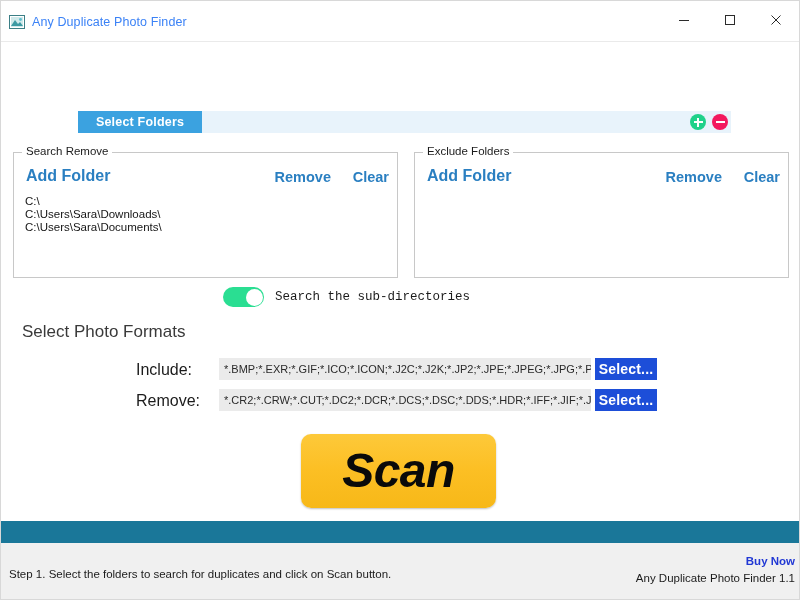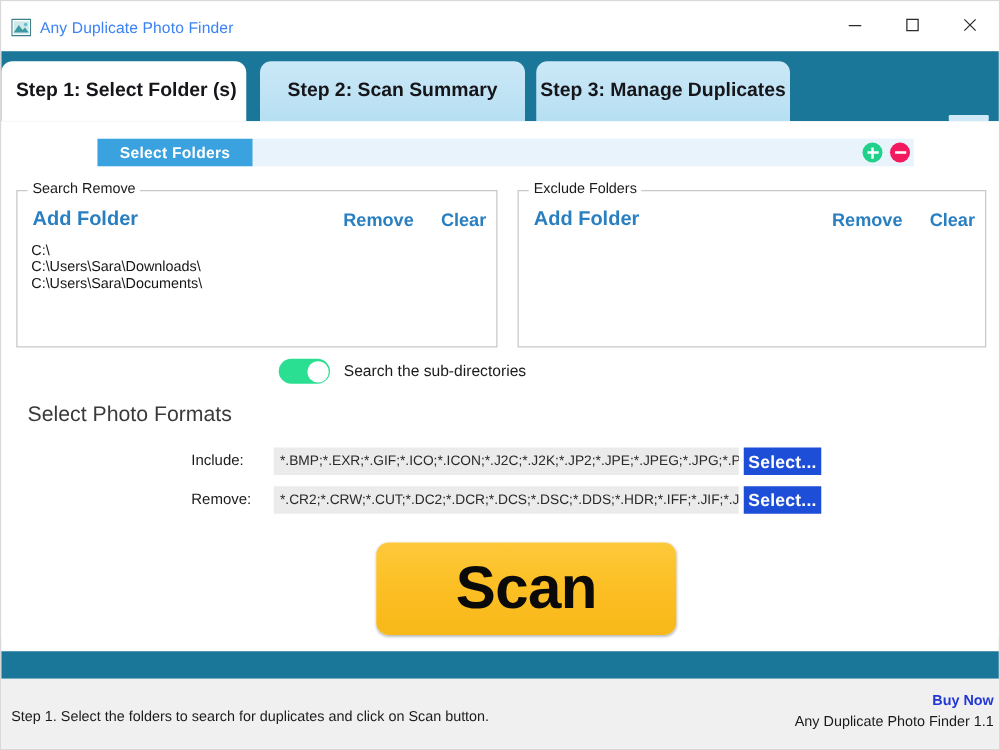--- a/index.html
+++ b/index.html
@@ -223,41 +223,42 @@
     right: 1.5px; top: 1.5px;
     width: 17px; height: 17px;
     border-radius: 50%;
     background: #ffffff;
   }
   .toggle-label {
     margin-left: 11px;
     font-size: 12.5px;
     color: #1b1b1b;
     white-space: nowrap;
+    font-family: Liberation Mono, monospace;
   }
 
   
   .formats-title {
     position: absolute;
     left: 0; top: 225px;
     width: 800px;
     text-align: left;
     font-size: 17px;
     color: #3a3a3a;
     font-weight: normal;
     padding-left: 21px;
   }
   .fmt-row { position: absolute; height: 22px; }
   .fmt-include { top: 261px; }
   .fmt-exclude { top: 292px; }
   .fmt-label {
     position: absolute;
-    left: 152px;
+    left: 135px;
     top: 3px;
-    font-size: 12px;
+    font-size: 16px;
     color: #1b1b1b;
   }
   .fmt-input {
     position: absolute;
     left: 218px;
     width: 372px;
     height: 22px;
     background: #ebebeb;
     border: none;
     box-sizing: border-box;
@@ -282,27 +283,28 @@
     display: flex;
     align-items: center;
     justify-content: center;
     letter-spacing: 0.2px;
   }
 
   
   .scan-btn {
     position: absolute;
     left: 300px; top: 337px;
-    width: 240px; height: 74px;
+    width: 195px; height: 74px;
     border-radius: 10px;
     background: linear-gradient(180deg, #fdc93a 0%, #fcbf24 48%, #f7b818 100%);
     box-shadow: 0 1px 2px rgba(0,0,0,0.25);
     display: flex;
     align-items: center;
     justify-content: center;
+    font-style: italic;
   }
   .scan-btn span {
     font-size: 48px;
     font-weight: bold;
     color: #0a0a0a;
     letter-spacing: -0.5px;
     line-height: 48px;
   }
 
   
@@ -364,36 +366,20 @@
       </svg>
     </div>
     <div class="win-btn win-close">
       <svg width="12" height="12" viewBox="0 0 12 12">
         <line x1="1.5" y1="1.5" x2="10.5" y2="10.5" stroke="#2b2b2b" stroke-width="1"></line>
         <line x1="10.5" y1="1.5" x2="1.5" y2="10.5" stroke="#2b2b2b" stroke-width="1"></line>
       </svg>
     </div>
   </div>
 
-  <div class="tabstrip">
-    <div class="tab tab1 tab-active">
-      <span>Step 1: Select Folder (s)</span>
-    </div>
-    <div class="tab tab2 tab-inactive">
-      <span>Step 2: Scan Summary</span>
-    </div>
-    <div class="tab tab3 tab-inactive">
-      <span>Step 3: Manage Duplicates</span>
-    </div>
-    <div class="hamburger">
-      <span></span>
-      <span></span>
-      <span></span>
-    </div>
-  </div>
 
   <div class="body-area">
 
     <div class="sf-band"></div>
     <div class="sf-chip">
       <span>Select Folders</span>
     </div>
     <div class="circ-btn circ-add">
       <i class="circ-h"></i>
       <i class="circ-v"></i>

